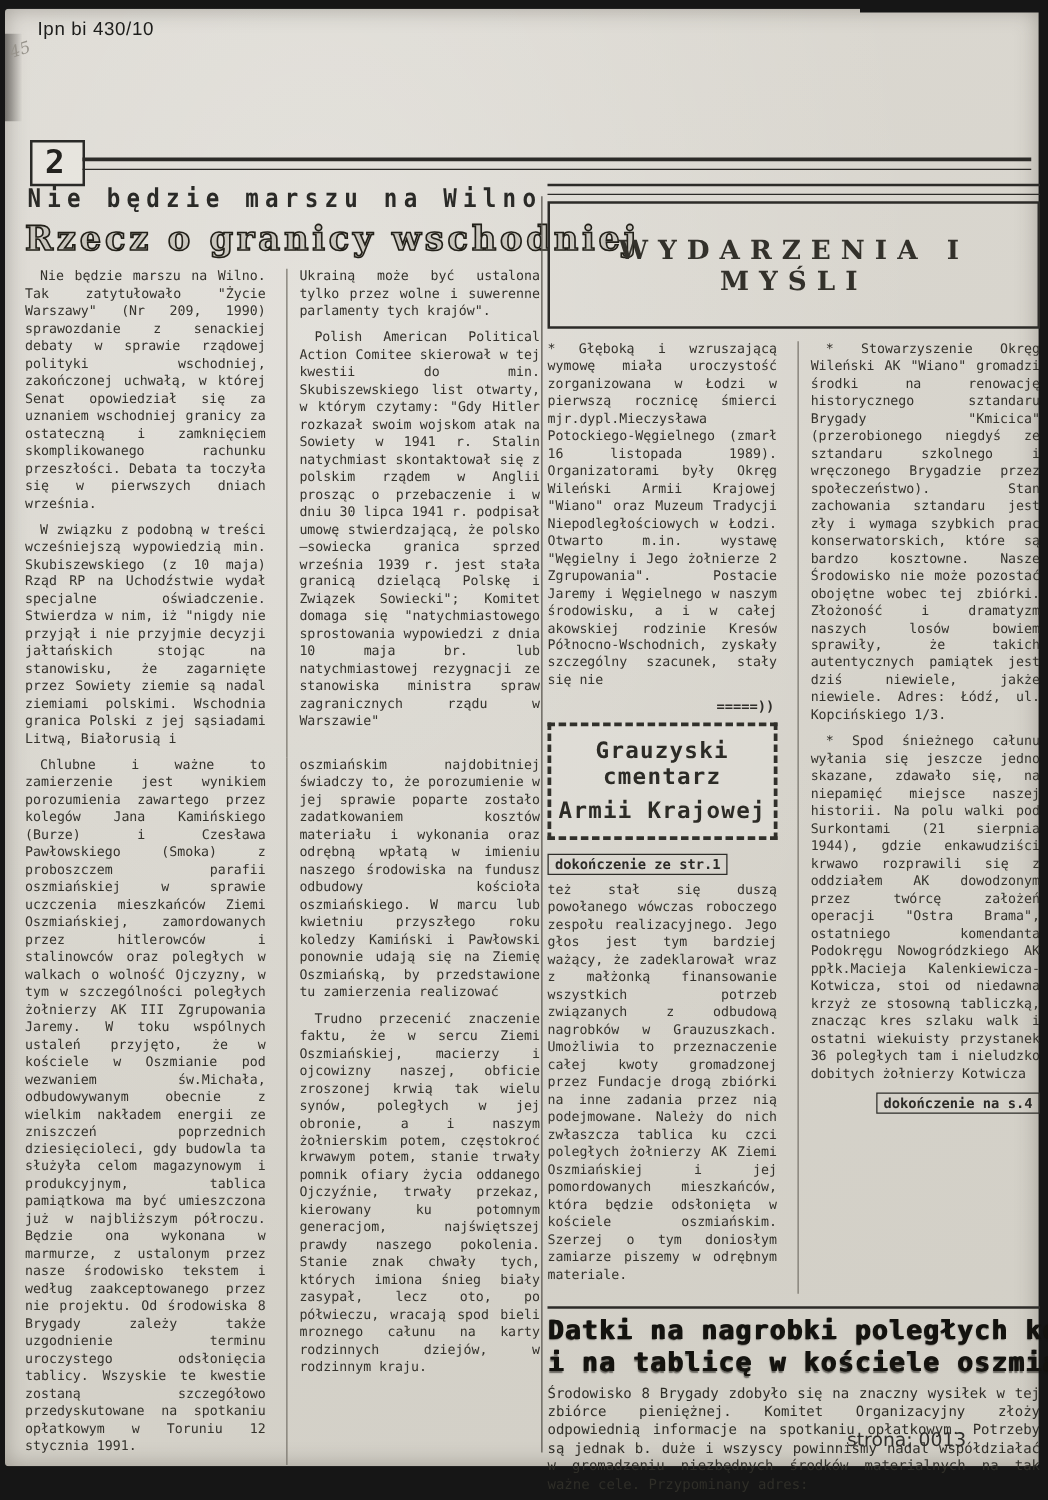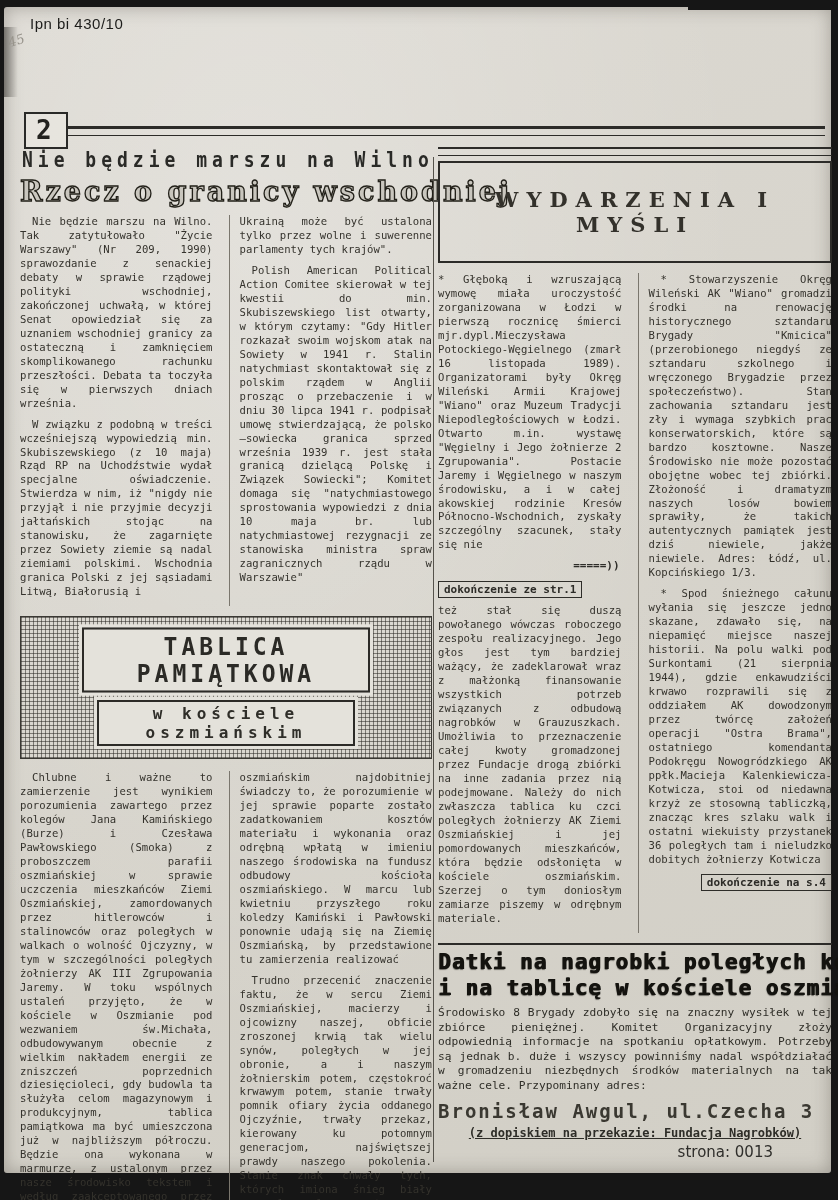--- a/index.html
+++ b/index.html
@@ -107,24 +107,20 @@
       <div class="col">
         <p>Nie będzie marszu na Wilno. Tak zatytułowało "Życie Warszawy" (Nr 209, 1990) sprawozdanie z senackiej debaty w sprawie rządowej polityki wschodniej, zakończonej uchwałą, w której Senat opowiedział się za uznaniem wschodniej granicy za ostateczną i zamknięciem skomplikowanego rachunku przeszłości. Debata ta toczyła się w pierwszych dniach września.</p>
         <p>W związku z podobną w treści wcześniejszą wypowiedzią min. Skubiszewskiego (z 10 maja) Rząd RP na Uchodźstwie wydał specjalne oświadczenie. Stwierdza w nim, iż "nigdy nie przyjął i nie przyjmie decyzji jałtańskich stojąc na stanowisku, że zagarnięte przez Sowiety ziemie są nadal ziemiami polskimi. Wschodnia granica Polski z jej sąsiadami Litwą, Białorusią i</p>
       </div>
       <div class="col">
         <p class="noindent">Ukrainą może być ustalona tylko przez wolne i suwerenne parlamenty tych krajów".</p>
         <p>Polish American Political Action Comitee skierował w tej kwestii do min. Skubiszewskiego list otwarty, w którym czytamy: "Gdy Hitler rozkazał swoim wojskom atak na Sowiety w 1941 r. Stalin natychmiast skontaktował się z polskim rządem w Anglii prosząc o przebaczenie i w dniu 30 lipca 1941 r. podpisał umowę stwierdzającą, że polsko—sowiecka granica sprzed września 1939 r. jest stała granicą dzielącą Polskę i Związek Sowiecki"; Komitet domaga się "natychmiastowego sprostowania wypowiedzi z dnia 10 maja br. lub natychmiastowej rezygnacji ze stanowiska ministra spraw zagranicznych rządu w Warszawie"</p>
       </div>
     </div>
 
-    <div class="tablica-box">
-      <div class="tb-bar tb-bar1">TABLICA PAMIĄTKOWA</div>
-      <div class="tb-bar tb-bar2">w kościele oszmiańskim</div>
-    </div>
 
     <div class="two-col bodytext">
       <div class="col">
         <p>Chlubne i ważne to zamierzenie jest wynikiem porozumienia zawartego przez kolegów Jana Kamińskiego (Burze) i Czesława Pawłowskiego (Smoka) z proboszczem parafii oszmiańskiej w sprawie uczczenia mieszkańców Ziemi Oszmiańskiej, zamordowanych przez hitlerowców i stalinowców oraz poległych w walkach o wolność Ojczyzny, w tym w szczególności poległych żołnierzy AK III Zgrupowania Jaremy. W toku wspólnych ustaleń przyjęto, że w kościele w Oszmianie pod wezwaniem św.Michała, odbudowywanym obecnie z wielkim nakładem energii ze zniszczeń poprzednich dziesięcioleci, gdy budowla ta służyła celom magazynowym i produkcyjnym, tablica pamiątkowa ma być umieszczona już w najbliższym półroczu. Będzie ona wykonana w marmurze, z ustalonym przez nasze środowisko tekstem i według zaakceptowanego przez nie projektu. Od środowiska 8 Brygady zależy także uzgodnienie terminu uroczystego odsłonięcia tablicy. Wszyskie te kwestie zostaną szczegółowo przedyskutowane na spotkaniu opłatkowym w Toruniu 12 stycznia 1991.</p>
 
       </div>
       <div class="col">
         <p class="noindent">oszmiańskim najdobitniej świadczy to, że porozumienie w jej sprawie poparte zostało zadatkowaniem kosztów materiału i wykonania oraz odrębną wpłatą w imieniu naszego środowiska na fundusz odbudowy kościoła oszmiańskiego. W marcu lub kwietniu przyszłego roku koledzy Kamiński i Pawłowski ponownie udają się na Ziemię Oszmiańską, by przedstawione tu zamierzenia realizować</p>
         <p>Trudno przecenić znaczenie faktu, że w sercu Ziemi Oszmiańskiej, macierzy i ojcowizny naszej, obficie zroszonej krwią tak wielu synów, poległych w jej obronie, a i naszym żołnierskim potem, częstokroć krwawym potem, stanie trwały pomnik ofiary życia oddanego Ojczyźnie, trwały przekaz, kierowany ku potomnym generacjom, najświętszej prawdy naszego pokolenia. Stanie znak chwały tych, których imiona śnieg biały zasypał, lecz oto, po półwieczu, wracają spod bieli mroznego całunu na karty rodzinnych dziejów, w rodzinnym kraju.</p>
 
@@ -135,20 +131,24 @@
   <div class="divider-v"></div>
 
   <div class="right-half">
     <div class="events-rule"></div>
     <div class="events-header">WYDARZENIA I MYŚLI</div>
 
     <div class="two-col bodytext">
       <div class="col">
         <p class="noindent">* Głęboką i wzruszającą wymowę miała uroczystość zorganizowana w Łodzi w pierwszą rocznicę śmierci mjr.dypl.Mieczysława Potockiego-Węgielnego (zmarł 16 listopada 1989). Organizatorami były Okręg Wileński Armii Krajowej "Wiano" oraz Muzeum Tradycji Niepodległościowych w Łodzi. Otwarto m.in. wystawę "Węgielny i Jego żołnierze 2 Zgrupowania". Postacie Jaremy i Węgielnego w naszym środowisku, a i w całej akowskiej rodzinie Kresów Północno-Wschodnich, zyskały szczególny szacunek, stały się nie</p>
         <div class="marker">=====))</div>
+        <div class="grauzyski-box">
+          <div class="grz-line">Grauzyski cmentarz</div>
+          <div class="grz-line">Armii Krajowej</div>
+        </div>
         <span class="cont-label">dokończenie ze str.1</span>
         <p class="noindent">też stał się duszą powołanego wówczas roboczego zespołu realizacyjnego. Jego głos jest tym bardziej ważący, że zadeklarował wraz z małżonką finansowanie wszystkich potrzeb związanych z odbudową nagrobków w Grauzuszkach. Umożliwia to przeznaczenie całej kwoty gromadzonej przez Fundacje drogą zbiórki na inne zadania przez nią podejmowane. Należy do nich zwłaszcza tablica ku czci poległych żołnierzy AK Ziemi Oszmiańskiej i jej pomordowanych mieszkańców, która będzie odsłonięta w kościele oszmiańskim. Szerzej o tym doniosłym zamiarze piszemy w odrębnym materiale.</p>
       </div>
       <div class="col">
         <p>* Stowarzyszenie Okręg Wileński AK "Wiano" gromadzi środki na renowację historycznego sztandaru Brygady "Kmicica" (przerobionego niegdyś ze sztandaru szkolnego i wręczonego Brygadzie przez społeczeństwo). Stan zachowania sztandaru jest zły i wymaga szybkich prac konserwatorskich, które są bardzo kosztowne. Nasze Środowisko nie może pozostać obojętne wobec tej zbiórki. Złożoność i dramatyzm naszych losów bowiem sprawiły, że takich autentycznych pamiątek jest dziś niewiele, jakże niewiele. Adres: Łódź, ul. Kopcińskiego 1/3.</p>
         <p>* Spod śnieżnego całunu wyłania się jeszcze jedno skazane, zdawało się, na niepamięć miejsce naszej historii. Na polu walki pod Surkontami (21 sierpnia 1944), gdzie enkawudziści krwawo rozprawili się z oddziałem AK dowodzonym przez twórcę założeń operacji "Ostra Brama", ostatniego komendanta Podokręgu Nowogródzkiego AK ppłk.Macieja Kalenkiewicza-Kotwicza, stoi od niedawna krzyż ze stosowną tabliczką, znacząc kres szlaku walk i ostatni wiekuisty przystanek 36 poległych tam i nieludzko dobitych żołnierzy Kotwicza</p>
         <span class="cont-label cont-right">dokończenie na s.4</span>
       </div>
     </div>
 

